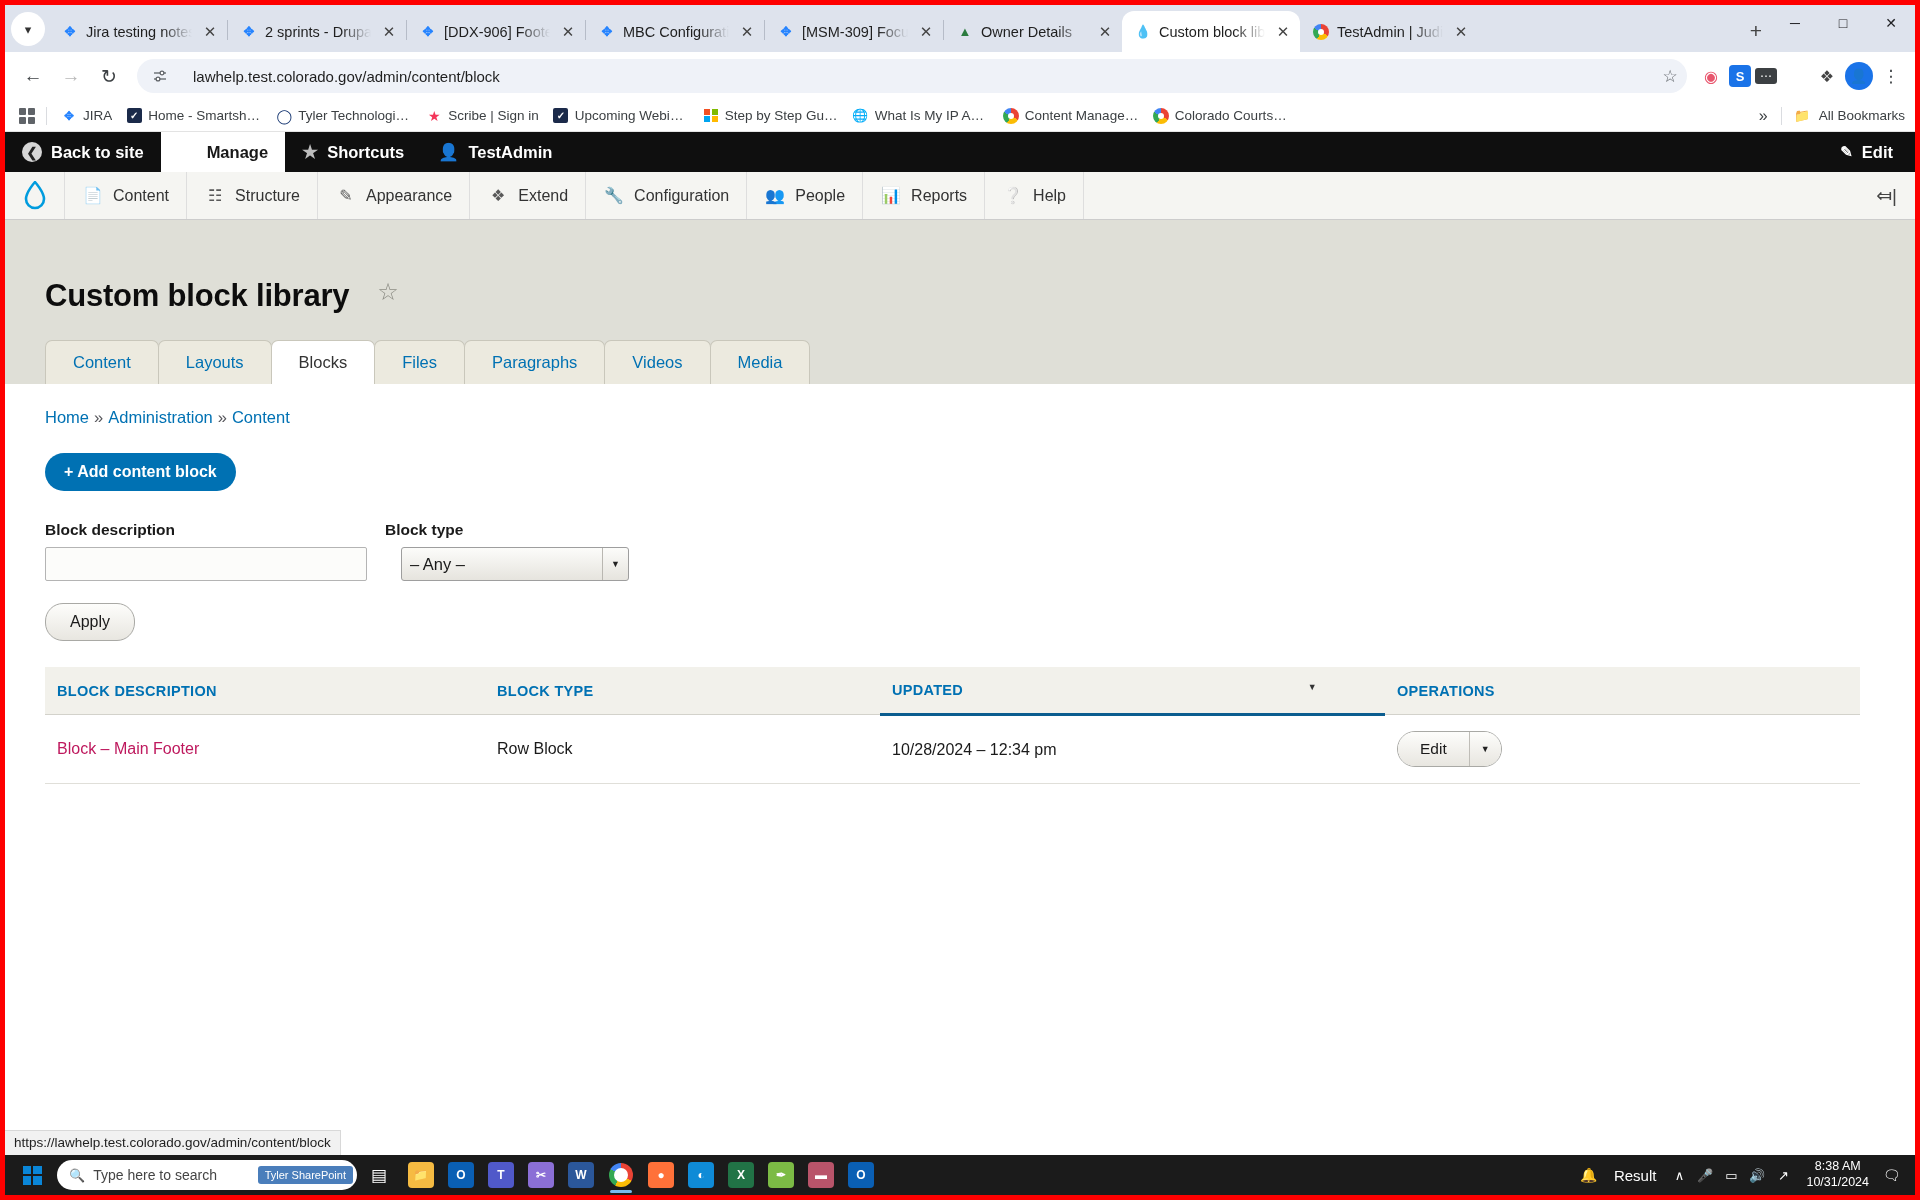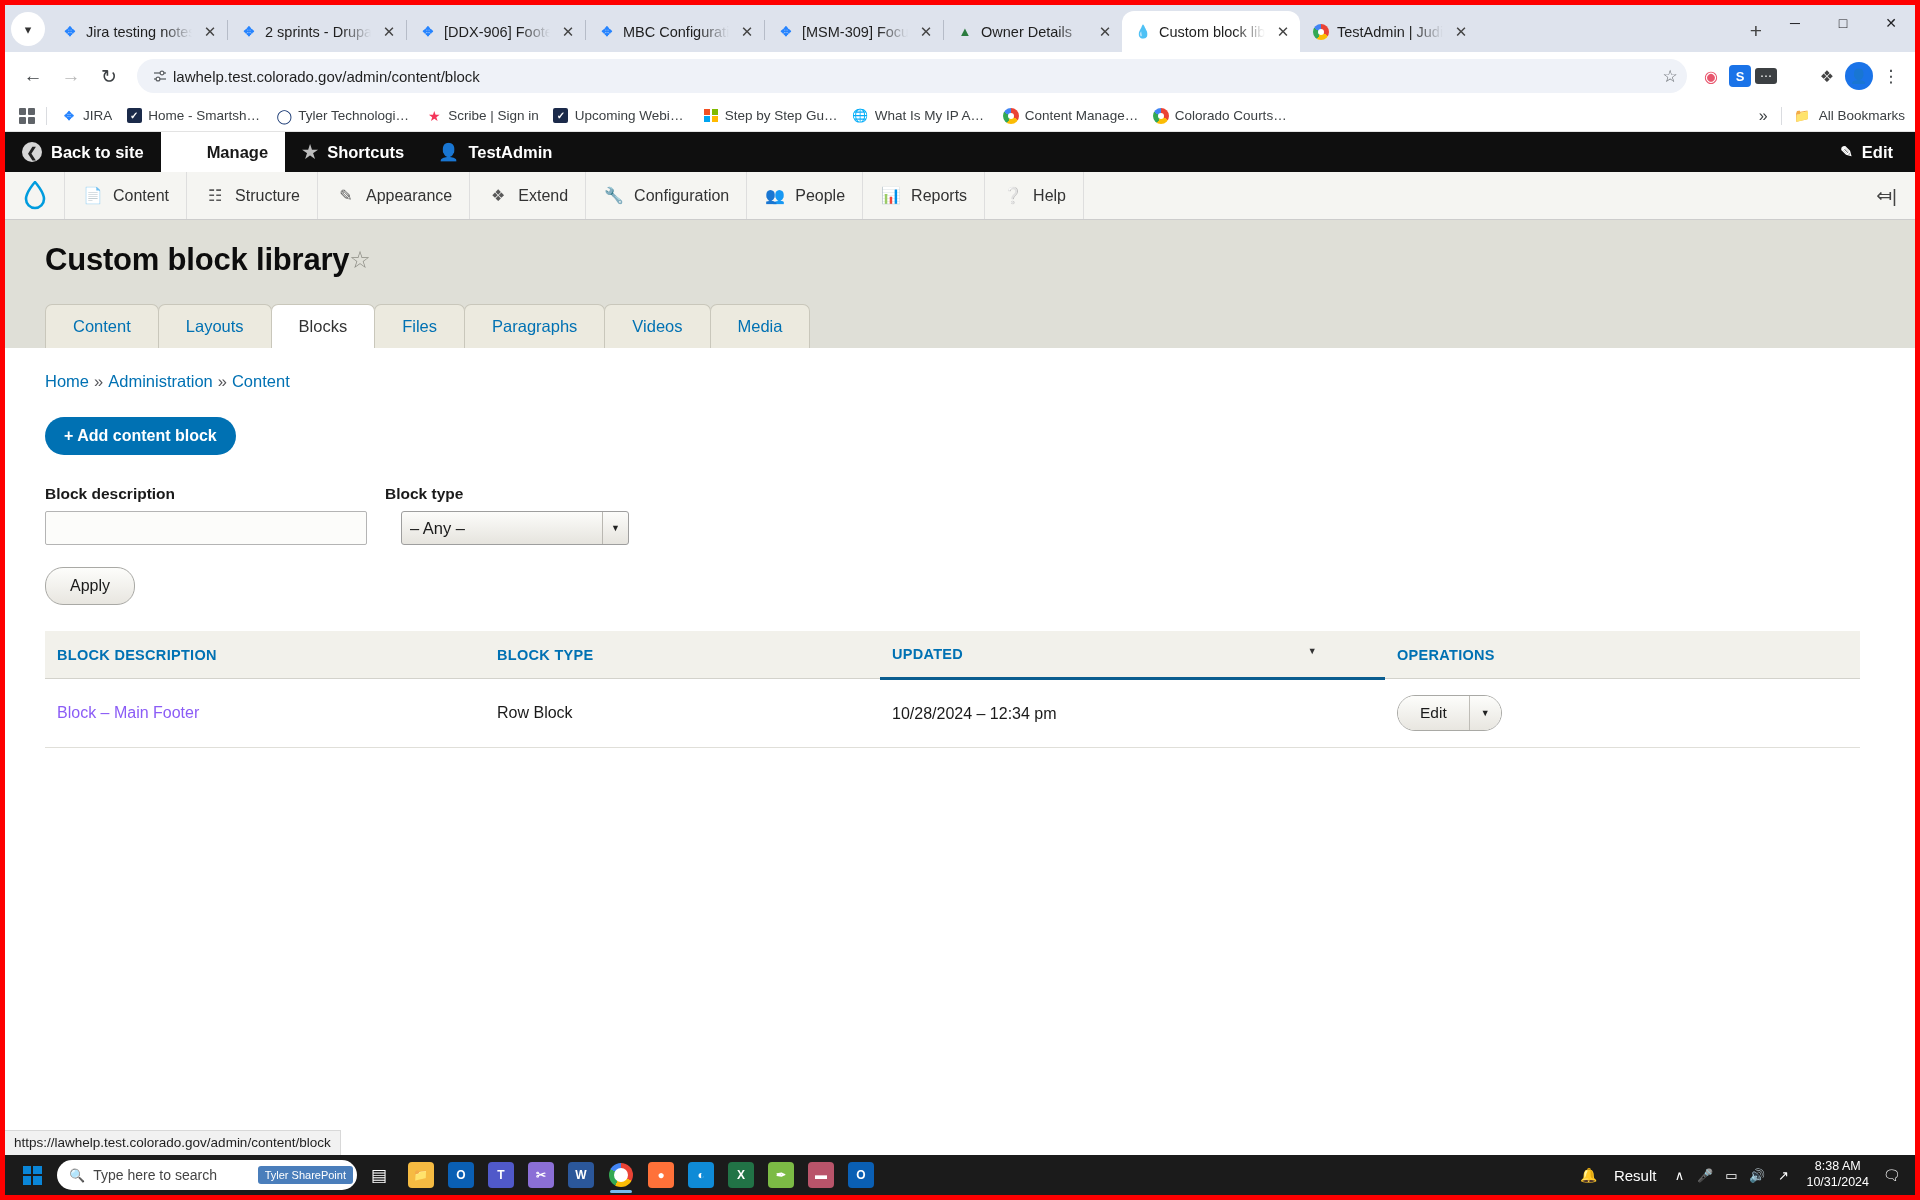--- a/index.html
+++ b/index.html
@@ -79,21 +79,21 @@
   .navbar {
     height: 48px; background:#fff; display:flex; align-items:center;
     padding: 0 10px; gap: 2px;
   }
   .navbtn {
     width: 36px; height:36px; border-radius:18px; display:flex;
     align-items:center; justify-content:center; color:#3c4043; font-size:19px; cursor:pointer;
   }
   .omnibox {
     flex: 1 1 auto; height: 34px; background:#eff2f8; border-radius:17px;
-    display:flex; align-items:center; padding: 0 6px 0 12px; margin: 0 8px; gap: 2px;
+    display:flex; align-items:center; padding: 0 6px 0 12px; margin: 0 8px; gap: 22px;
   }
   .omnibox .urltext { font-size: 15px; color:#1f1f1f; flex:1 1 auto; white-space:nowrap; overflow:hidden; }
   .obicon { width:22px;height:22px;display:flex;align-items:center;justify-content:center;color:#5f6368;font-size:15px; }
   .star-ob { font-size:17px; color:#5f6368; }
   .ext-icons { display:flex; align-items:center; gap: 4px; }
   .ext {
     width:28px;height:28px;border-radius:14px;display:flex;align-items:center;justify-content:center;
     font-size:14px;cursor:pointer;
   }
   .avatar-btn {
@@ -155,21 +155,21 @@
   .dlogo { width:60px; display:flex; align-items:center; justify-content:center; border-right:1px solid #dedede; }
   .dmitem {
     display:flex; align-items:center; gap:9px; padding: 0 17px; cursor:pointer;
     border-right:1px solid #dedede; white-space:nowrap;
   }
   .dm-ico { width:22px; height:22px; display:flex; align-items:center; justify-content:center; color:#595959; }
   .dmenu-right { margin-left:auto; display:flex; align-items:center; padding:0 18px; color:#444; font-size:19px; }
 
   
   .pagehead { background:#dfdfd7; padding: 22px 40px 0 40px; }
-  .ptitle { font-size: 31px; font-weight: bold; color:#0d0d0d; display:flex; align-items:center; gap:0; letter-spacing:-0.2px; }
+  .ptitle { font-size: 31px; font-weight: bold; color:#0d0d0d; display:flex; align-items:flex-start; gap:28px; letter-spacing:-0.2px;margin-top:36px; }
   .star-outline { font-size:24px; color:#8d8d85; font-weight:normal; }
   .ptabs { display:flex; align-items:flex-end; margin-top: 26px; gap:0; }
   .ptab {
     padding: 12px 27px; font-size: 16.5px; color:#0071b3; cursor:pointer;
     background:#eceadf; border:1px solid #c9c7bb; border-bottom:none;
     border-radius: 7px 7px 0 0; margin-right:-1px; white-space:nowrap;
   }
   .ptab.active { background:#fff; color:#333; border-color:#c9c7bb; position:relative; z-index:2; }
 
   
@@ -221,21 +221,21 @@
     text-transform:uppercase;
   }
   table.blocks thead th.sorted {
     border-bottom: 3px solid #0b5d8f; color:#0071b3;
   }
   table.blocks thead th .sortarrow { font-size:9px; color:#333; margin-left:6px; }
   table.blocks tbody td {
     padding: 16px 12px; font-size:16px; color:#1a1a1a;
     border-bottom:1px solid #e0dfd9; vertical-align:middle;
   }
-  table.blocks tbody td a { color:#8b5cf6; text-decoration:none; cursor:pointer; }
+  table.blocks tbody td a { color:#be185d; text-decoration:none; cursor:pointer; }
   .opsbtn {
     display:inline-flex; align-items:stretch; border-radius:18px; overflow:hidden;
     border:1px solid #a9a9a5;
   }
   .opsbtn .main {
     padding: 8px 22px; font-size:15.5px; color:#1a1a1a;
     background: linear-gradient(#fdfdfb, #e8e6e0); cursor:pointer;
   }
   .opsbtn .drop {
     padding: 8px 11px; background: linear-gradient(#fdfdfb, #e8e6e0);

